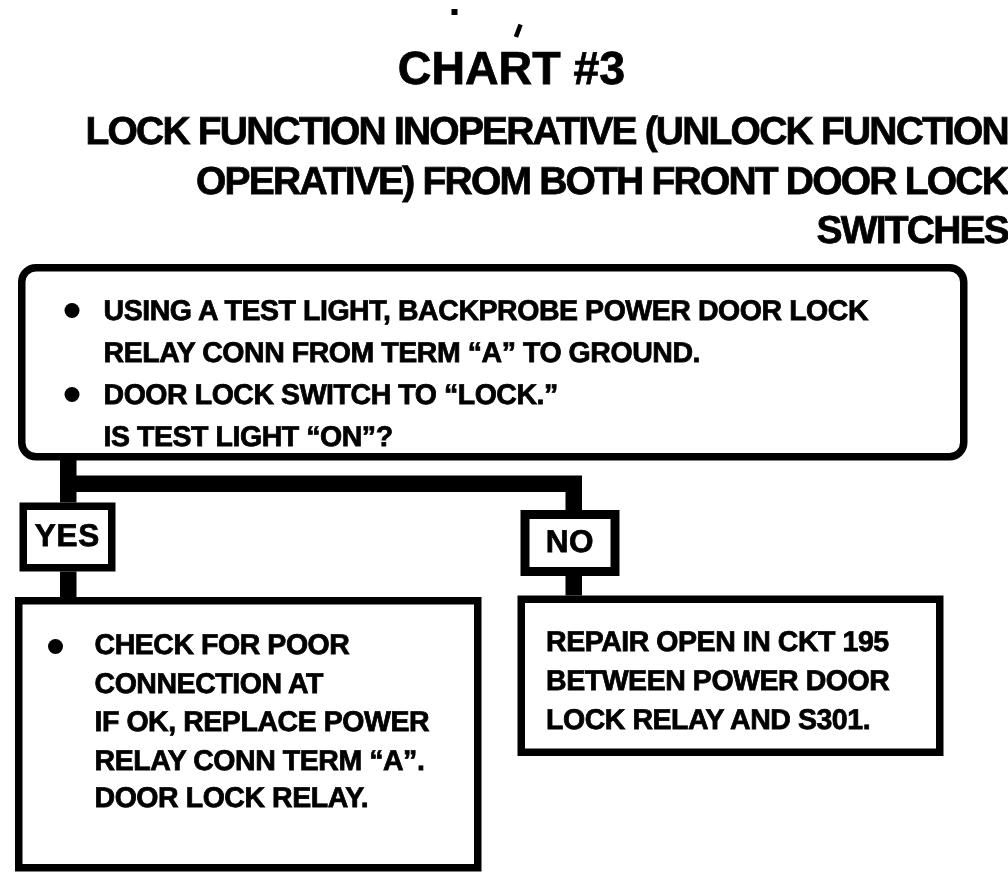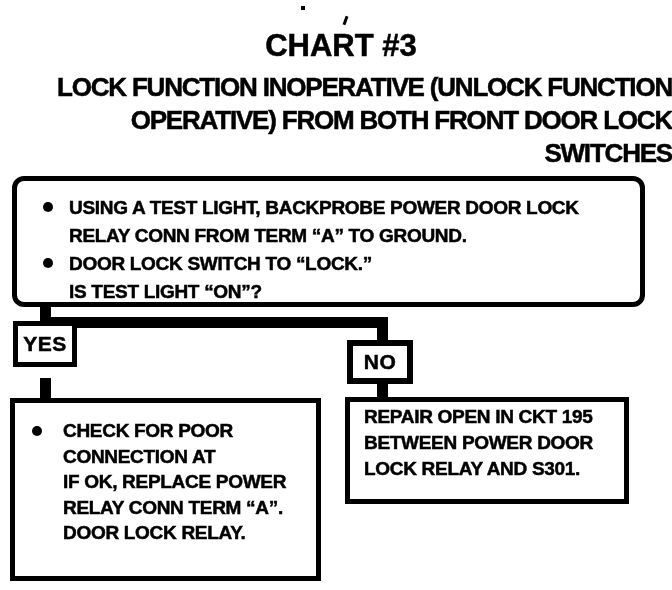--- a/index.html
+++ b/index.html
@@ -50,26 +50,26 @@
     margin-top: 8px;
     flex: 0 0 auto;
   }
   .q-gap { width: 16px; flex: 0 0 auto; }
 
   .label-box {
     display: flex; align-items: center; justify-content: center;
     font-size: 21px;
     letter-spacing: 0.5px;
   }
-  .yes-box { left: 13px;  top: 321px; width: 64px; height: 46px; }
+  .yes-box { left: 13px;  top: 335px; width: 64px; height: 46px; }
   .no-box  { left: 347px; top: 340px; width: 66px; height: 44px; border-width: 6px; }
 
   .result-box { font-size: 19px; letter-spacing: -0.3px; }
   .yes-result { left: 10px;  top: 398px; width: 311px; height: 183px; padding: 15px 20px 0 17px; line-height: 25.5px; }
-  .no-result  { left: 345px; top: 397px; width: 284px; height: 107px; padding: 2px 4px 0 14px; line-height: 26px; }
+  .no-result  { left: 345px; top: 397px; width: 284px; height: 107px; padding: 14px 4px 0 14px; line-height: 26px; }
 
   
   .conn { position: absolute; background: #000000; }
   .v-yes-top    { left: 40px;  top: 303px; width: 11px;  height: 34px; }
   .h-bar        { left: 40px;  top: 317px; width: 348px; height: 11px; }
   .v-no-top     { left: 377px; top: 325px; width: 11px;  height: 17px; }
   .v-yes-bottom { left: 40px;  top: 378px; width: 11px;  height: 22px; }
   .v-no-bottom  { left: 377px; top: 381px; width: 11px;  height: 18px; }
 
   

